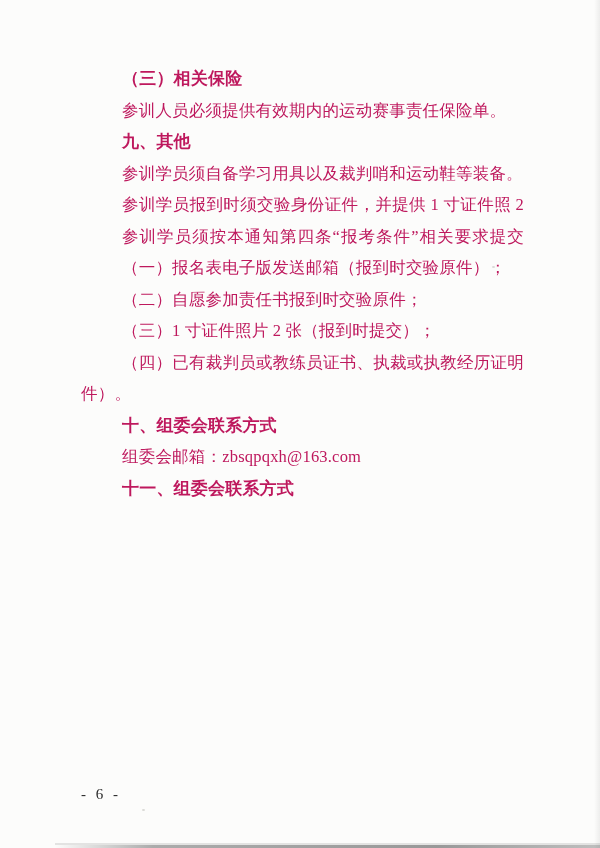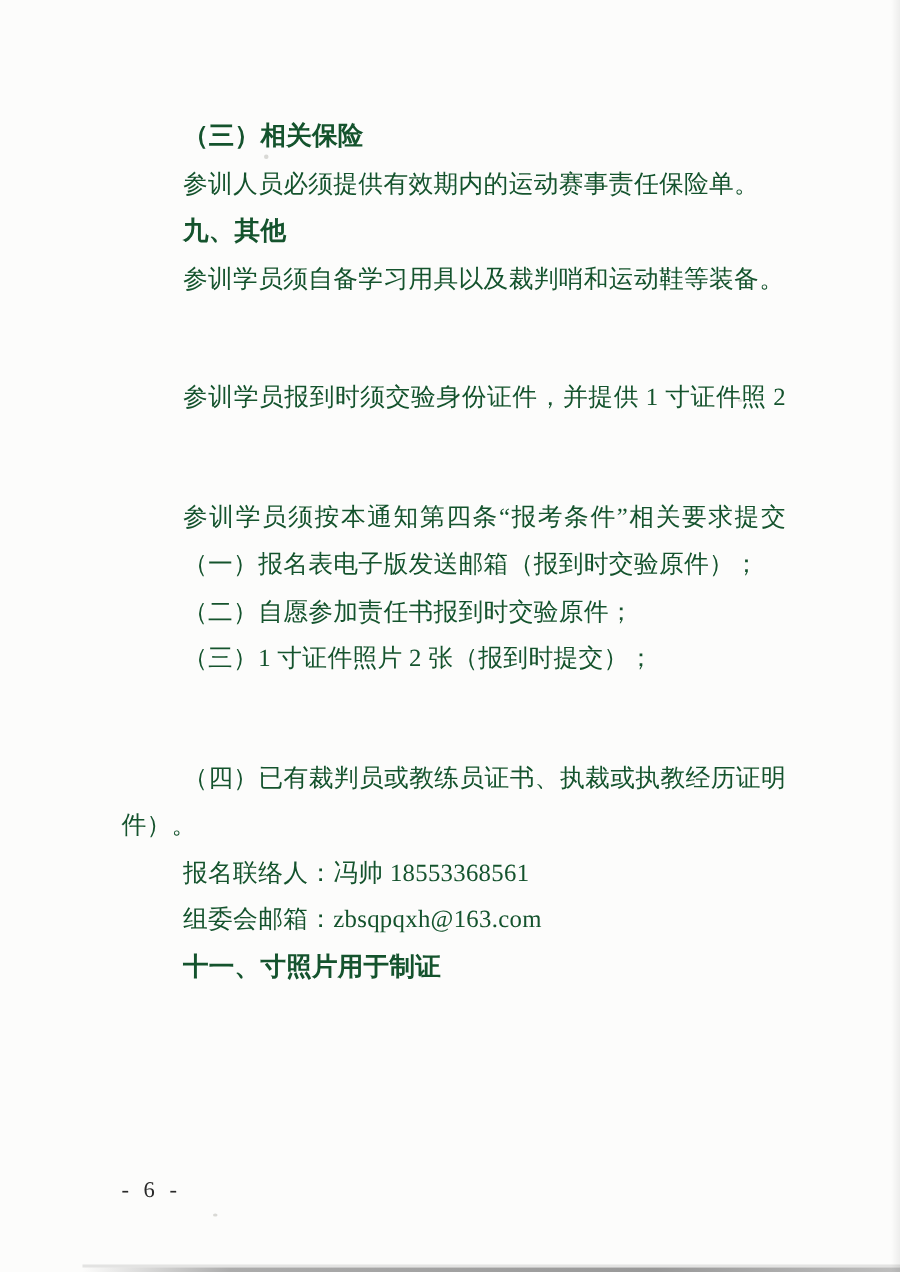--- a/index.html
+++ b/index.html
@@ -14,36 +14,35 @@
     background: #fcfcfb;
     font-family: "Liberation Serif", "DejaVu Serif", serif;
   }
   .page {
     position: absolute;
     inset: 0;
   }
   .textblock {
     position: absolute;
     left: 81px;
-    top: 75px;
+    top: 63px;
     width: 443px;
     font-size: 16.5px;
     line-height: 31.5px;
-    color: #14532d;
+    color: #be185d;
     letter-spacing: 0.2px;
   }
   .ln {
     white-space: nowrap;
     text-align: left;
   }
   .ln.fill {
     white-space: normal;
     text-align: justify;
     text-align-last: justify;
-    margin-top: 48px;
   }
   .ln.indent { text-indent: 41px; }
   .ln.hang   { text-indent: -20px; }
   .ln.bold   { font-weight: bold; font-size: 17px; }
   .page-number {
     position: absolute;
     left: 81px;
     top: 786px;
     font-size: 15px;
     letter-spacing: 3px;
@@ -98,23 +97,23 @@
     <div class="ln indent">参训人员必须提供有效期内的运动赛事责任保险单。</div>
     <div class="ln indent bold">九、其他</div>
     <div class="ln indent">参训学员须自备学习用具以及裁判哨和运动鞋等装备。</div>
     <div class="ln indent fill">参训学员报到时须交验身份证件，并提供 1 寸证件照 2</div>
     <div class="ln indent fill">参训学员须按本通知第四条“报考条件”相关要求提交</div>
     <div class="ln indent">（一）报名表电子版发送邮箱（报到时交验原件）；</div>
     <div class="ln indent">（二）自愿参加责任书报到时交验原件；</div>
     <div class="ln indent">（三）1 寸证件照片 2 张（报到时提交）；</div>
     <div class="ln indent fill">（四）已有裁判员或教练员证书、执裁或执教经历证明</div>
     <div class="ln">件）。</div>
-    <div class="ln indent">报名联络人：冯帅 18553368561</div>
+    <div class="ln indent bold">十、组委会联系方式</div>
     <div class="ln indent">组委会邮箱：zbsqpqxh@163.com</div>
-    <div class="ln indent bold">十一、寸照片用于制证</div>
+    <div class="ln indent bold">十一、组委会联系方式</div>
   </div>
 
   <div class="page-number">- 6 -</div>
 
   <div class="edge-bottom-soft"></div>
   <div class="edge-bottom"></div>
   <div class="edge-right"></div>
   <div class="speck s1"></div>
   <div class="speck s2"></div>
   <div class="speck s3"></div>

